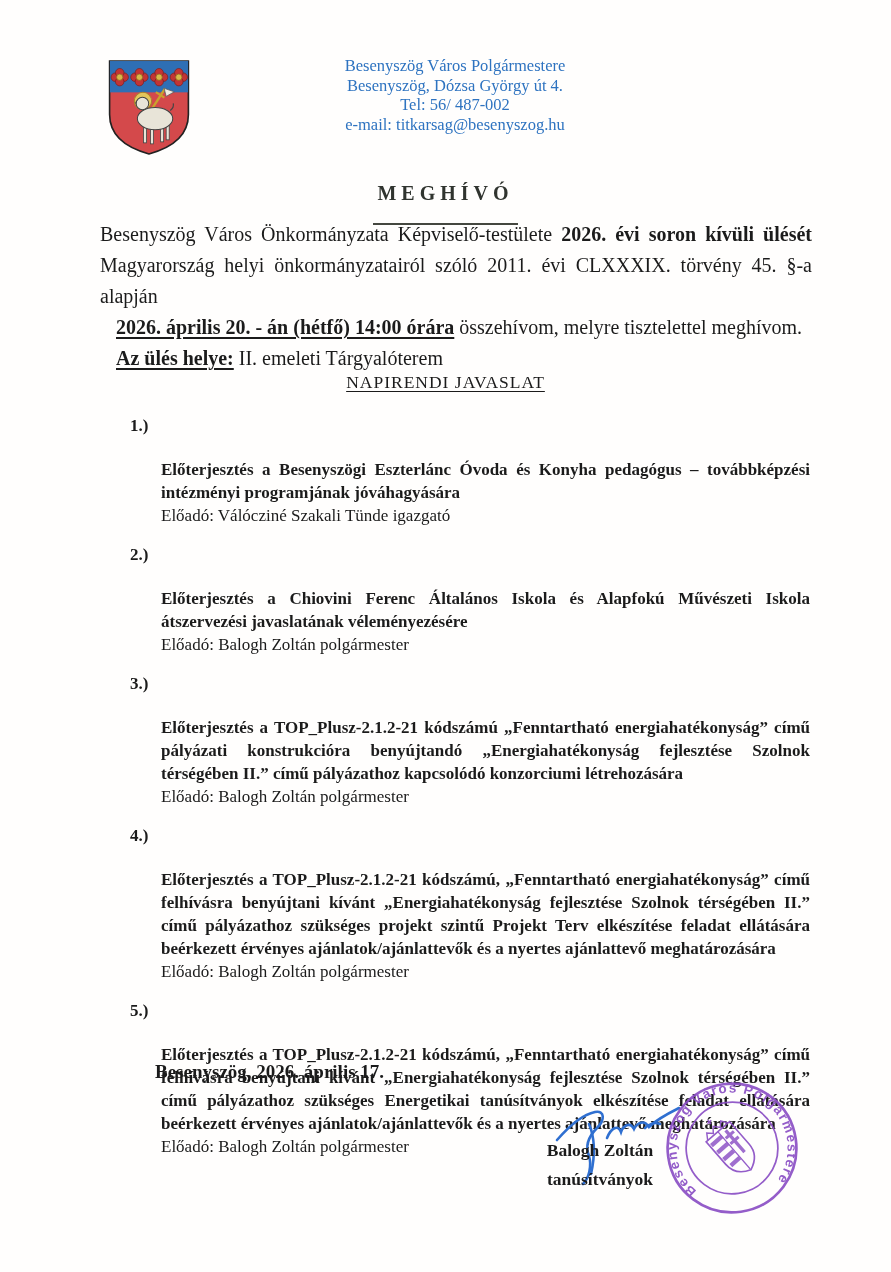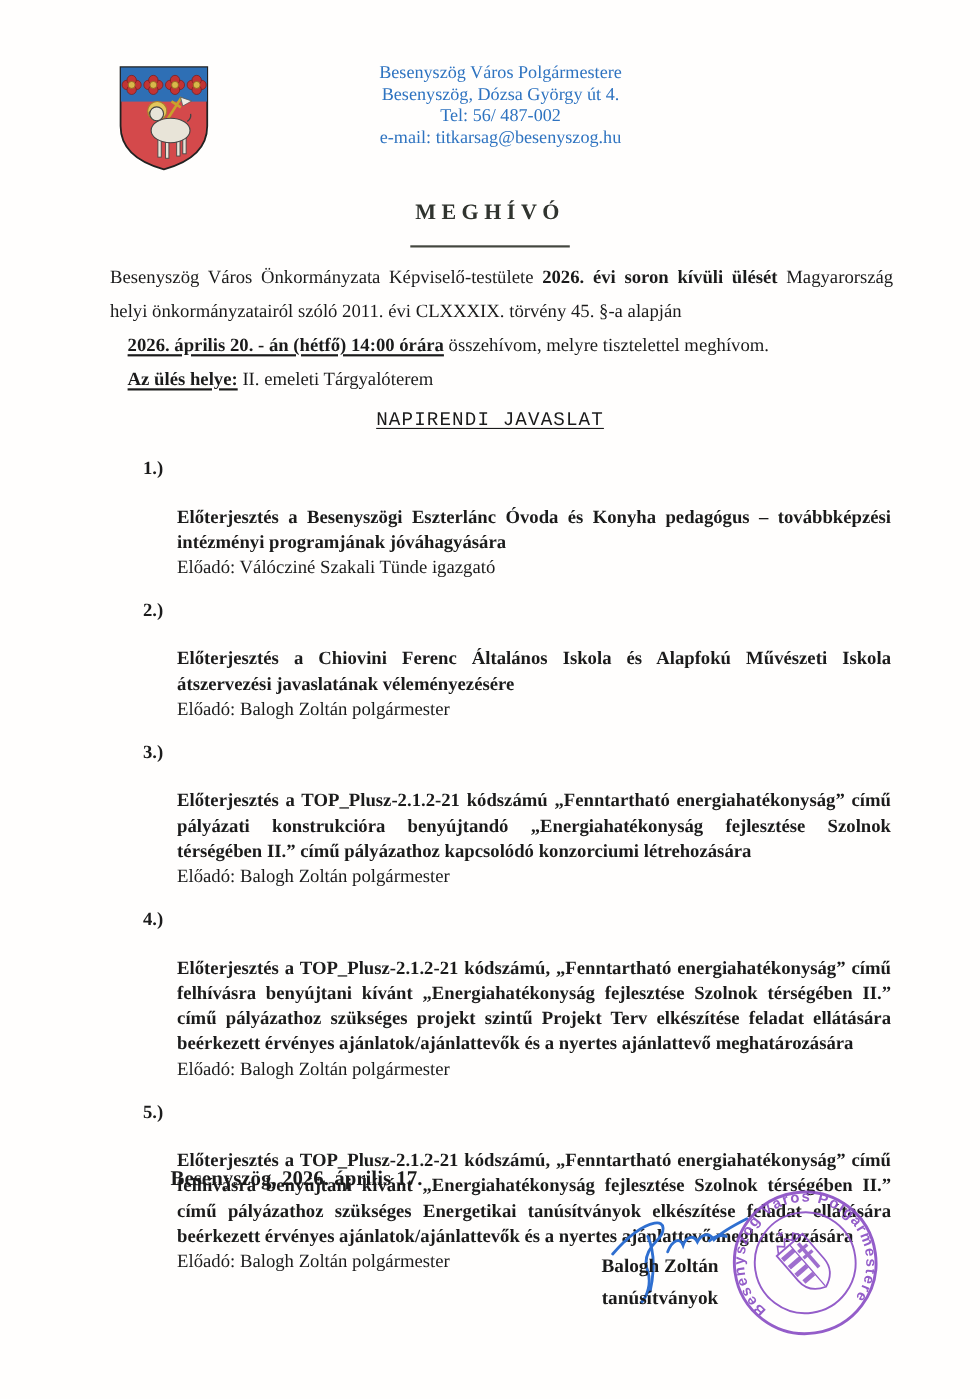--- a/index.html
+++ b/index.html
@@ -20,28 +20,28 @@
     font-size:16.5px;line-height:19.5px;
   }
   
   .doc-title-wrap{position:absolute;left:0;top:182px;width:100%;text-align:center;}
   .doc-title{
     display:inline-block;font-weight:700;font-size:20px;letter-spacing:5px;
     color:#30342f;border-bottom:2.5px solid #44473f;padding:0 4px 18px 4px;
   }
   
   .body-text{
-    position:absolute;left:100px;top:236px;width:712px;
-    font-size:17px;line-height:31px;text-align:justify;
+    position:absolute;left:100px;top:219px;width:712px;
+    font-size:20px;line-height:31px;text-align:justify;
   }
   .body-text p{margin:0;}
   b{font-weight:700;}
   .bu{font-weight:700;text-decoration:underline;text-decoration-thickness:1.5px;text-underline-offset:3px;margin-left:16px;}
   
-  .agenda-heading-wrap{position:absolute;left:0;top:372px;width:100%;text-align:center;font-family:Liberation Mono, monospace;}
+  .agenda-heading-wrap{position:absolute;left:0;top:372px;width:100%;text-align:center;}
   .agenda-heading{
     display:inline-block;font-size:17.5px;letter-spacing:1px;
     text-decoration:underline;text-decoration-thickness:1.3px;text-underline-offset:3px;
   }
   .agenda{position:absolute;left:130px;top:414px;width:680px;font-size:17px;line-height:23px;}
   .agenda-item{display:flex;margin-bottom:16px;}
   .agenda-item .num{width:31px;flex:0 0 31px;font-weight:700;}
   .agenda-item .content{flex:1;}
   .agenda-item .item-title{font-weight:700;text-align:justify;margin-top:44px;}
   .agenda-item .presenter{font-weight:400;}

